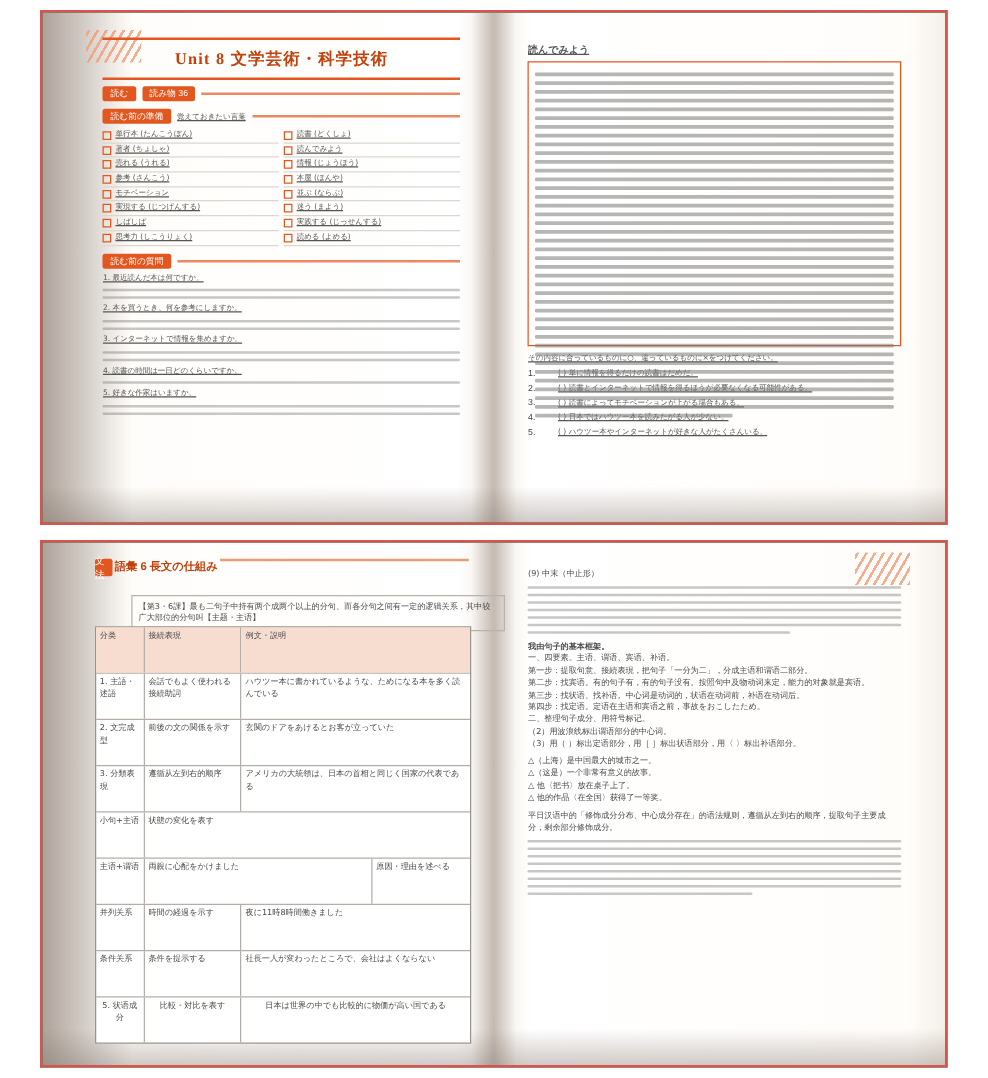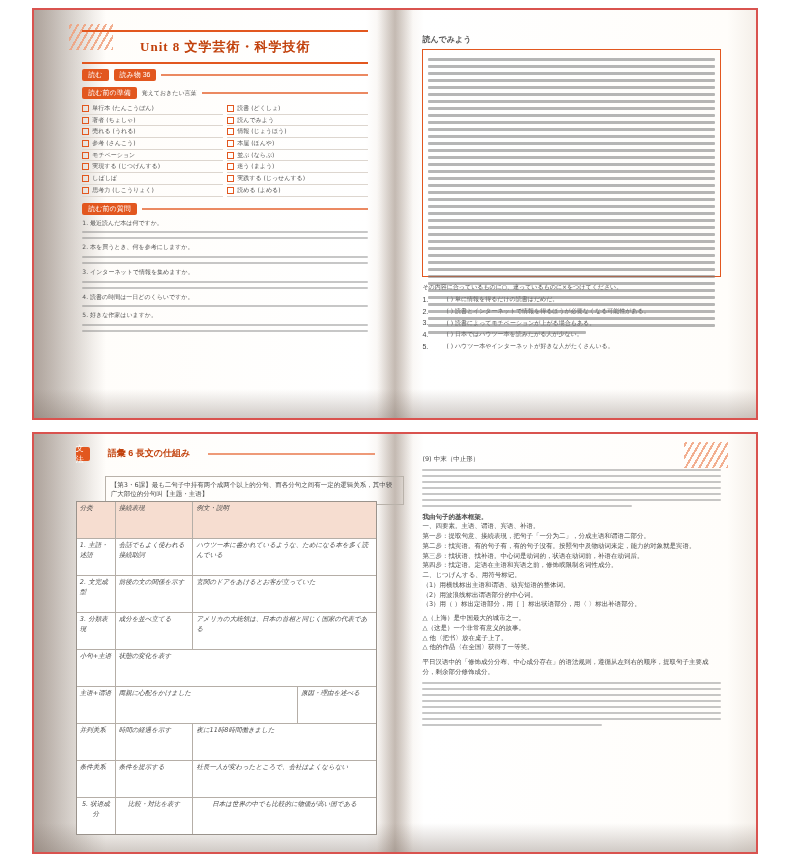--- a/index.html
+++ b/index.html
@@ -49,37 +49,37 @@
   .vrow{display:flex;align-items:center;gap:3px;border-bottom:1px solid #ddd6cf;padding:1px 0;}
   .vrow .chk{width:5px;height:5px;border:1px solid #e2571f;flex:0 0 auto;}
 
   
   .qrow{display:flex;align-items:center;gap:4px;margin:3px 0;}
   .qnum{font-size:7px;color:#444;width:20px;flex:0 0 auto;}
 
   
   .gtable{position:absolute;left:4%;top:16%;width:92%;bottom:4%;
      border:1px solid #9a938c;display:flex;flex-direction:column;background:#fff;}
-  .grow{flex:1;display:flex;border-bottom:1px solid #b5aea7;font-style:italic;}
+  .grow{flex:1;display:flex;border-bottom:1px solid #b5aea7;}
   .grow:last-child{border-bottom:none;text-align:center;}
   .gc{border-right:1px solid #b5aea7;padding:2px 3px;box-sizing:border-box;overflow:hidden;}
   .gc:last-child{border-right:none;}
   .gc.h{background:#f6ddd0;}
   .gc.c1{width:13%;} .gc.c2{width:26%;} .gc.c3{width:61%;}
 
-  .smalltitle{position:absolute;left:4%;top:2%;display:flex;align-items:center;gap:18px;width:92%;}
+  .smalltitle{position:absolute;left:4%;top:2%;display:flex;gap:2px;width:92%;}
   .sqmark{width:14px;height:14px;background:#e2571f;color:#fff;font-size:8px;
      display:flex;align-items:center;justify-content:center;border-radius:2px;}
   .smalltitle .t{font-size:9px;color:#c2410c;font-weight:bold;}
   .rule{flex:1;height:2px;background:#e2571f;opacity:.6;}
 
   .jp{font-size:7px;line-height:1.45;color:#4a4a4a;font-family:"DejaVu Sans",sans-serif;}
   .jp.dense{font-size:6.5px;line-height:1.5;}
   .jp-or{color:#c2410c;}
-  .mini{font-size:6px;color:#555;}
+  .mini{font-size:6px;color:#555;text-decoration:underline;}
 </style>
 </head>
 <body>
 
 <div class="page">
 
   <div class="photo" id="photo-top">
     <div class="spread">
       <div class="shadow-l"></div>
       <div class="shadow-gutter"></div>
@@ -304,21 +304,21 @@
             <div class="gc c2 jp dense">会話でもよく使われる接続助詞</div>
             <div class="gc c3 jp dense">ハウツー本に書かれているような、ためになる本を多く読んでいる</div>
           </div>
           <div class="grow">
             <div class="gc c1 jp dense">2. 文完成型</div>
             <div class="gc c2 jp dense">前後の文の関係を示す</div>
             <div class="gc c3 jp dense">玄関のドアをあけるとお客が立っていた</div>
           </div>
           <div class="grow">
             <div class="gc c1 jp dense">3. 分類表現</div>
-            <div class="gc c2 jp dense">成分を並べ立てる</div>
+            <div class="gc c2 jp dense">遵循从左到右的顺序</div>
             <div class="gc c3 jp dense">アメリカの大統領は、日本の首相と同じく国家の代表である</div>
           </div>
           <div class="grow">
             <div class="gc c1 jp dense">小句+主语</div>
             <div class="gc c2 jp dense">状態の変化を表す</div>
           </div>
           <div class="grow">
             <div class="gc c1 jp dense">主语+谓语</div>
             <div class="gc c3 jp dense">両親に心配をかけました</div>
             <div class="gc c2 jp dense">原因・理由を述べる</div>
@@ -354,23 +354,22 @@
             <div class="ln sm"></div>
           <div class="ln sm" style="width:70%"></div>
 
           <div class="jp dense" style="margin-top:6px;font-weight:bold;">我由句子的基本框架。</div>
 
           <div>
             <div class="jp dense">一、四要素。主语、谓语、宾语、补语。</div>
             <div class="jp dense">第一步：提取句意、接続表現，把句子「一分为二」，分成主语和谓语二部分。</div>
             <div class="jp dense">第二步：找宾语。有的句子有，有的句子没有。按照句中及物动词来定，能力的对象就是宾语。</div>
             <div class="jp dense">第三步：找状语、找补语。中心词是动词的，状语在动词前，补语在动词后。</div>
-            <div class="jp dense">第四步：找定语。定语在主语和宾语之前，修饰或限制名词性成分。</div>
-            <div class="jp dense">二、じつげんする、用符号标记。</div>
-            <div class="jp dense">（1）用横线标出主语和谓语、动宾短语的整体词。</div>
+            <div class="jp dense">第四步：找定语。定语在主语和宾语之前，事故をおこしたため。</div>
+            <div class="jp dense">二、整理句子成分、用符号标记。</div>
             <div class="jp dense">（2）用波浪线标出谓语部分的中心词。</div>
             <div class="jp dense">（3）用（ ）标出定语部分，用［ ］标出状语部分，用〈 〉标出补语部分。</div>
           </div>
 
           <div style="margin-top:4px;">
             <div class="jp dense">△（上海）是中国最大的城市之一。</div>
             <div class="jp dense">△（这是）一个非常有意义的故事。</div>
             <div class="jp dense">△ 他〈把书〉放在桌子上了。</div>
             <div class="jp dense">△ 他的作品〈在全国〉获得了一等奖。</div>
           </div>

